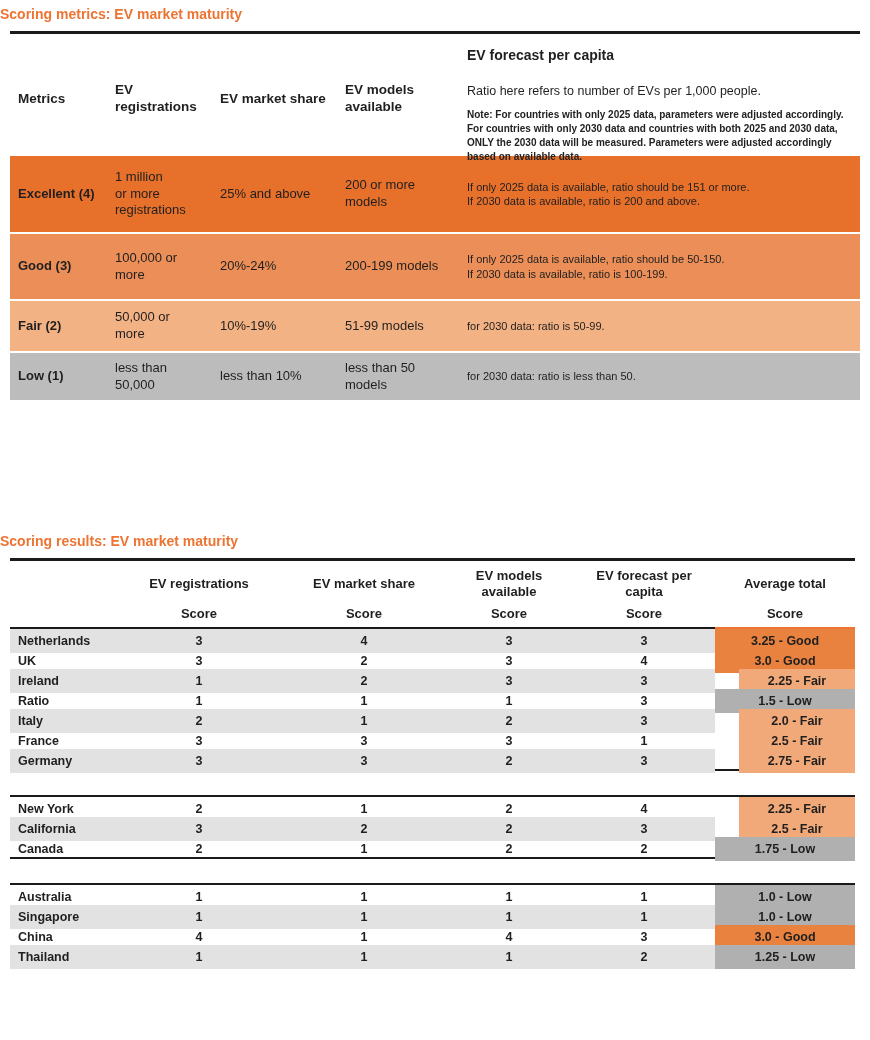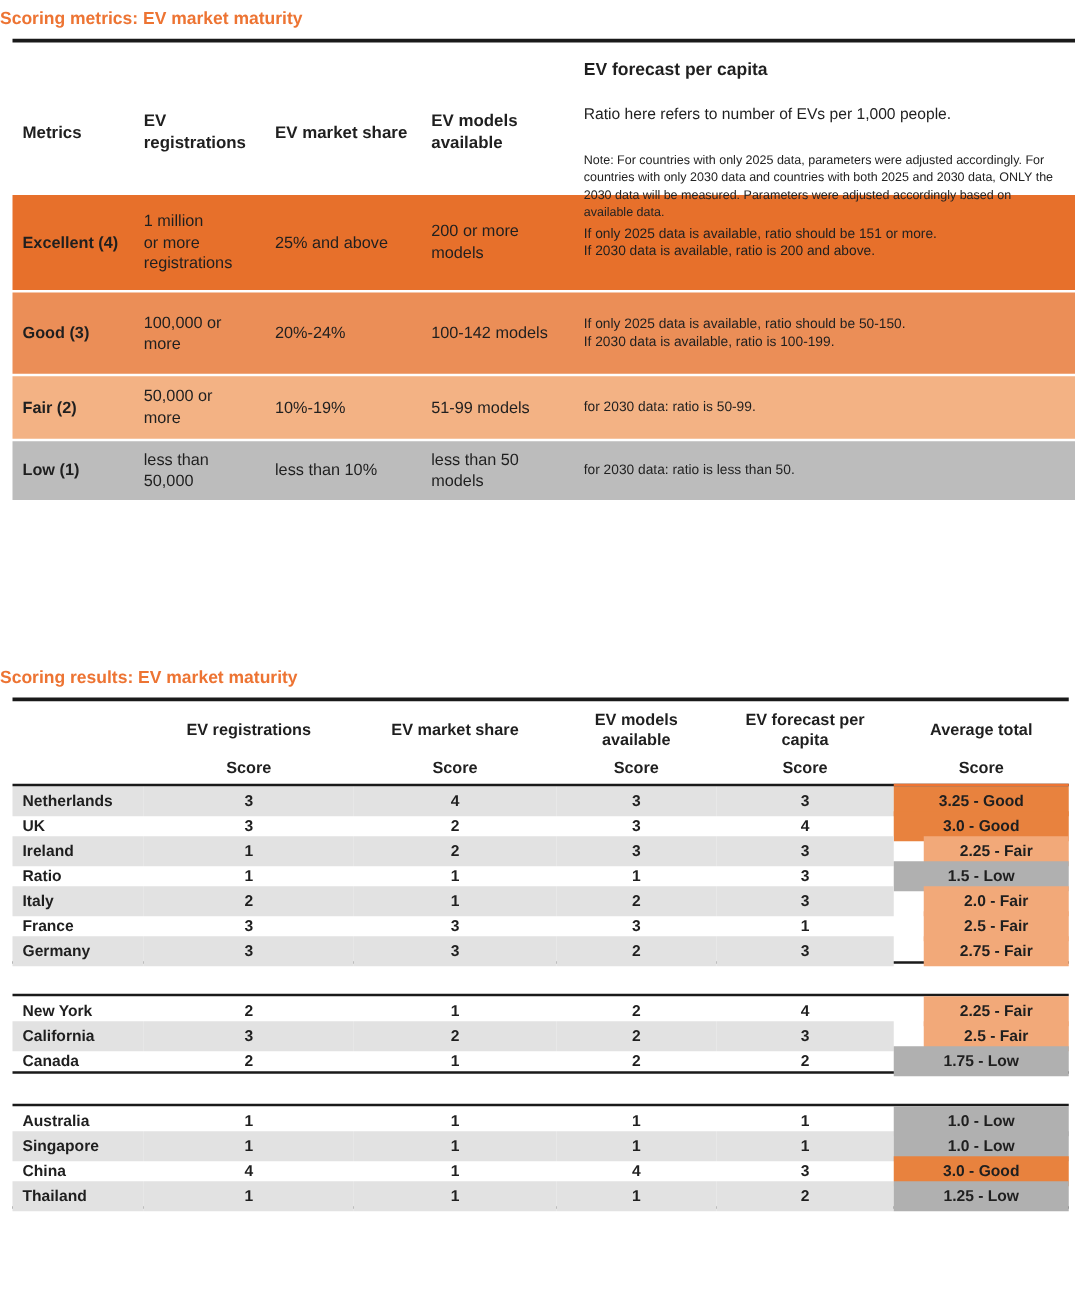--- a/index.html
+++ b/index.html
@@ -22,21 +22,21 @@
 
   
   .m-table { width:850px; margin-left:10px; border-top:3px solid #1a1a1a; }
   .m-grid { display:grid; grid-template-columns:97px 105px 125px 122px 1fr; }
   .m-header { height:122px; }
   .m-header .m-cell { display:flex; align-items:center; font-weight:700; font-size:13.5px; line-height:1.25; }
   .m-cell { padding-left:8px; padding-right:10px; }
   .m-forecast-hdr { display:block !important; padding-top:13px; }
   .fc-title { font-weight:700; font-size:14px; }
   .fc-sub { font-weight:400; font-size:12.5px; margin-top:19px; }
-  .fc-note { font-weight:400; font-size:10px; line-height:1.4; margin-top:23px; color:#222; }
+  .fc-note { font-weight:700; font-size:10px; line-height:1.4; margin-top:9px; color:#222; }
 
   .m-row { display:grid; grid-template-columns:97px 105px 125px 122px 1fr; margin-bottom:2px; }
   .m-row .m-cell {
     display:flex; align-items:center;
     font-size:13px; line-height:1.3; white-space:pre-line;
   }
   .m-row .m-label { font-weight:700; white-space:normal; }
   .m-row .m-forecast { font-size:11px; }
   .m-body .m-row:nth-child(1) { height:76px; }
   .m-body .m-row:nth-child(2) { height:65px; }
@@ -99,21 +99,21 @@
             <div class="m-cell m-models" data-name="metrics-cell-models">200 or more
 models</div>
             <div class="m-cell m-forecast" data-name="metrics-cell-forecast">If only 2025 data is available, ratio should be 151 or more.
 If 2030 data is available, ratio is 200 and above.</div>
           </div>
           <div class="m-grid m-row tone-good" data-name="metrics-row">
             <div class="m-cell m-label" data-name="metrics-cell-label">Good (3)</div>
             <div class="m-cell m-registrations" data-name="metrics-cell-registrations">100,000 or
 more</div>
             <div class="m-cell m-share" data-name="metrics-cell-share">20%-24%</div>
-            <div class="m-cell m-models" data-name="metrics-cell-models">100-142 models</div>
+            <div class="m-cell m-models" data-name="metrics-cell-models">200-199 models</div>
             <div class="m-cell m-forecast" data-name="metrics-cell-forecast">If only 2025 data is available, ratio should be 50-150.
 If 2030 data is available, ratio is 100-199.</div>
           </div>
           <div class="m-grid m-row tone-fair" data-name="metrics-row">
             <div class="m-cell m-label" data-name="metrics-cell-label">Fair (2)</div>
             <div class="m-cell m-registrations" data-name="metrics-cell-registrations">50,000 or
 more</div>
             <div class="m-cell m-share" data-name="metrics-cell-share">10%-19%</div>
             <div class="m-cell m-models" data-name="metrics-cell-models">51-99 models</div>
             <div class="m-cell m-forecast" data-name="metrics-cell-forecast">for 2030 data: ratio is 50-99.</div>

